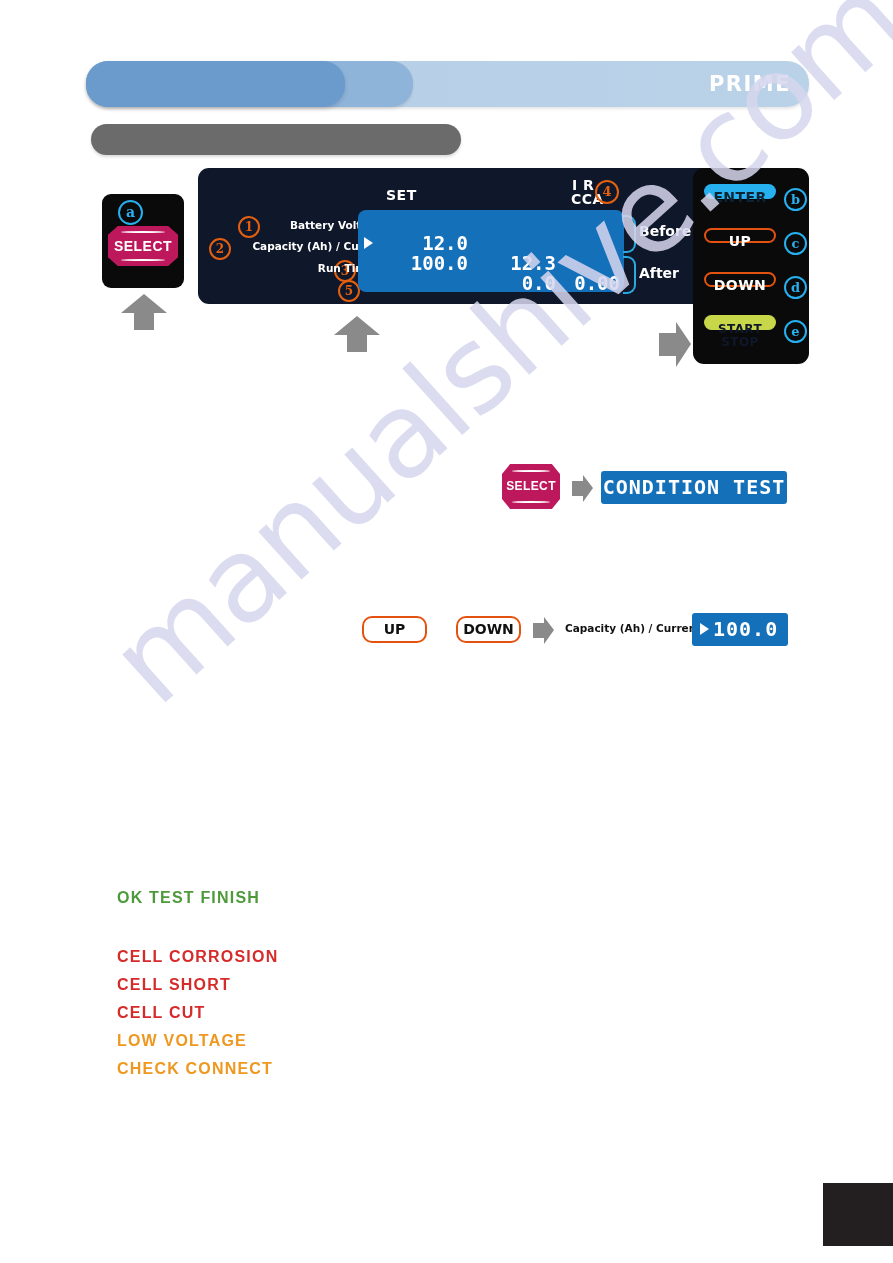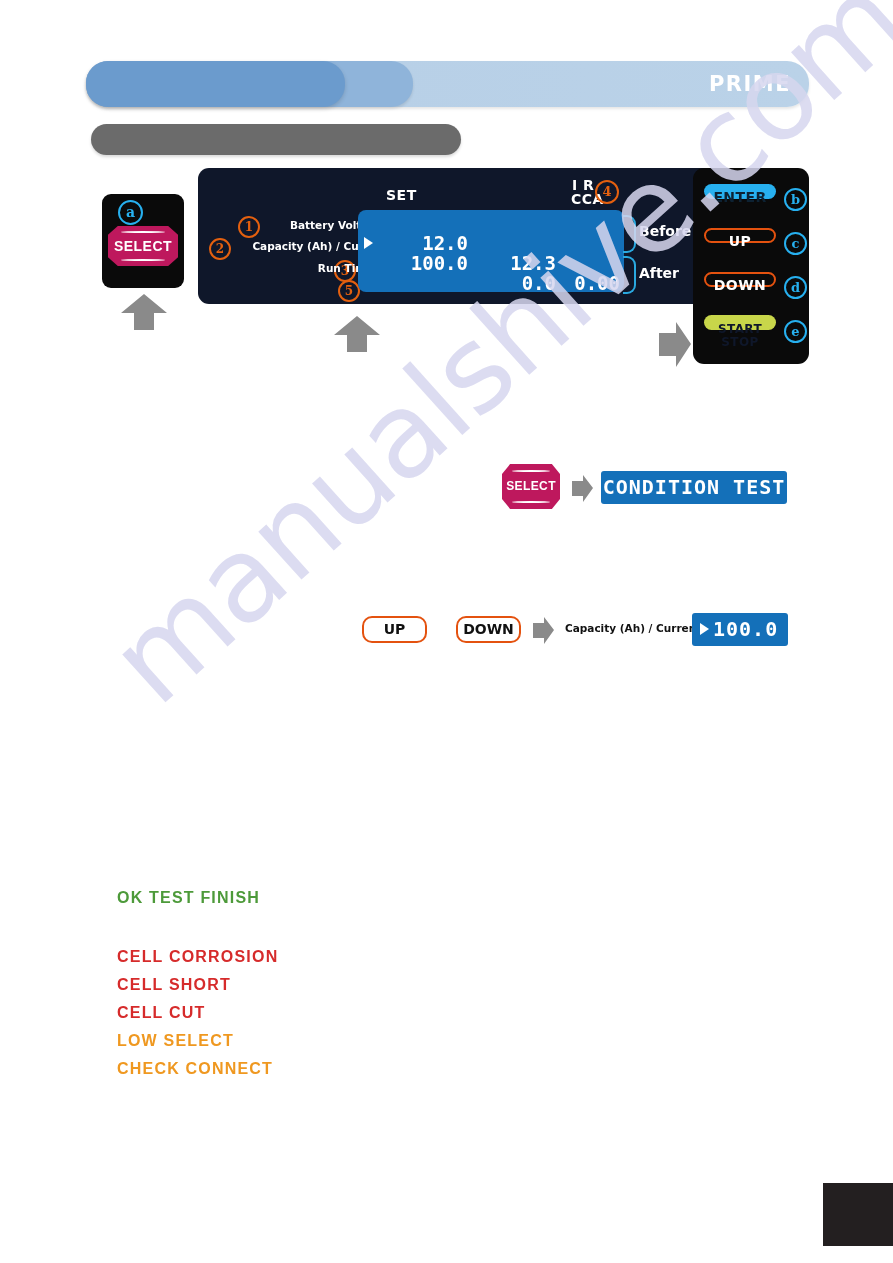--- a/index.html
+++ b/index.html
@@ -531,17 +531,17 @@
 <div id="lcdbox-100">
   <span class="caret"></span><span>100.0</span>
 </div>
 
 <div id="results">
   <div class="result-msg" style="color: rgb(77, 154, 58);">OK TEST FINISH</div>
   <div class="result-gap"></div>
   <div class="result-msg" style="color: rgb(214, 43, 43);">CELL CORROSION</div>
   <div class="result-msg" style="color: rgb(214, 43, 43);">CELL SHORT</div>
   <div class="result-msg" style="color: rgb(214, 43, 43);">CELL CUT</div>
-  <div class="result-msg" style="color: rgb(239, 152, 32);">LOW SELECT</div>
+  <div class="result-msg" style="color: rgb(239, 152, 32);">LOW VOLTAGE</div>
   <div class="result-msg" style="color: rgb(239, 152, 32);">CHECK CONNECT</div>
 </div>
 
 <div id="corner-box"></div>
 
 </body></html>

